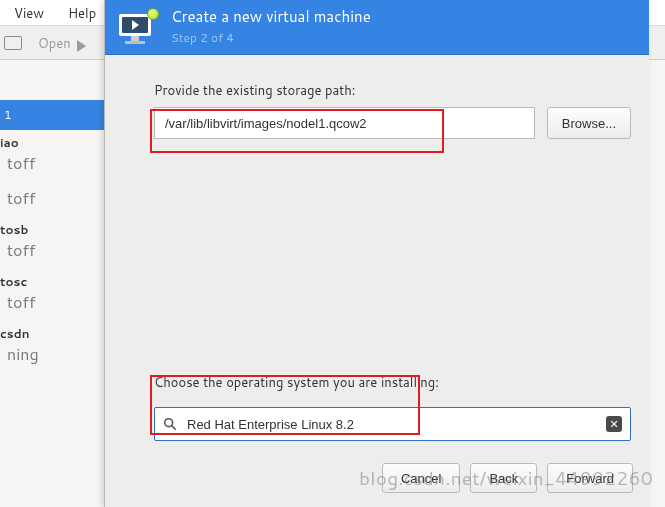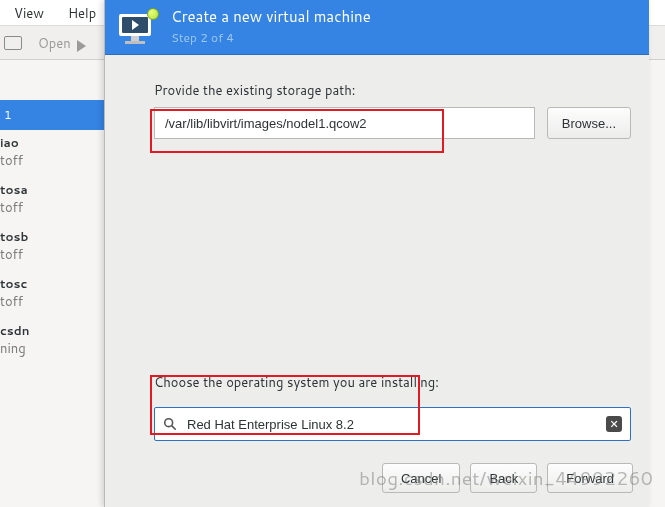--- a/index.html
+++ b/index.html
@@ -77,23 +77,23 @@
     padding: 4px 0 8px 0;
     width: 120px;
     color: #2e3436;
   }
   .vm-name {
     font-size: 12px;
     font-weight: 700;
     padding-left: 0;
   }
   .vm-state {
-    font-size: 13px;
+    font-size: 16px;
     color: #7a7a7a;
-    padding-left: 0;
+    padding-left: 7px;
   }
   
   .dialog {
     position: absolute;
     left: 104px;
     top: 0;
     width: 545px;
     height: 507px;
     background: #ededec;
     border-left: 1px solid #b8b8b8;
@@ -286,21 +286,20 @@
   <div class="left-selected-row">
     <span>1</span>
   </div>
 
   <div class="vm-list">
     <div class="vm-entry">
       <div class="vm-name">iao</div>
       <div class="vm-state">toff</div>
     </div>
     <div class="vm-entry">
-      <div class="vm-name">tosa</div>
       <div class="vm-state">toff</div>
     </div>
     <div class="vm-entry">
       <div class="vm-name">tosb</div>
       <div class="vm-state">toff</div>
     </div>
     <div class="vm-entry">
       <div class="vm-name">tosc</div>
       <div class="vm-state">toff</div>
     </div>

